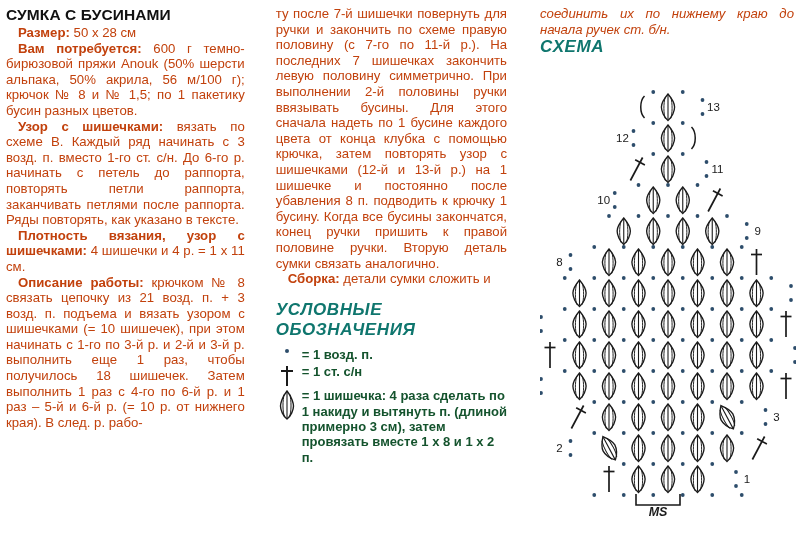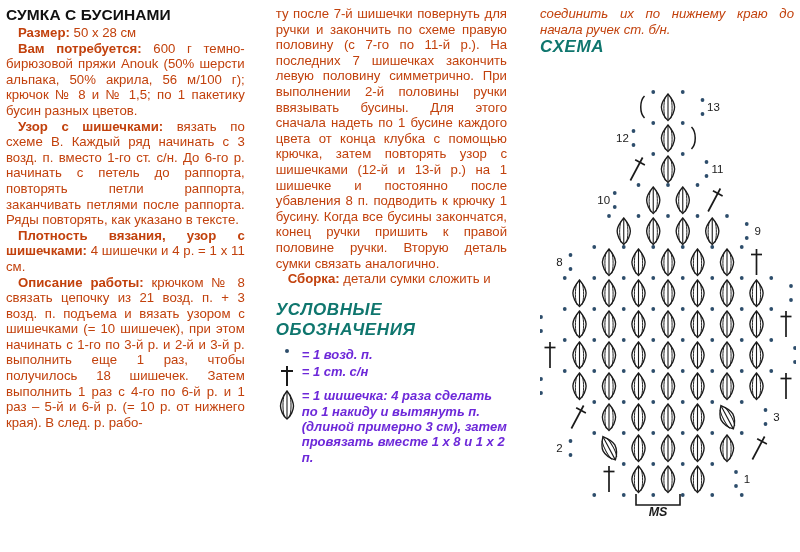--- a/index.html
+++ b/index.html
@@ -60,23 +60,22 @@
   .legend-sym{
     width:22px;min-width:22px;
     display:flex;
     align-items:center;
     justify-content:center;
     padding-top:2px;
   }
   .legend-txt{
     font-size:13px;
     line-height:15.4px;
-    font-style:italic;
     font-weight:bold;
-    color:#6d28d9;
+    color:#14532d;
     padding-left:4px;
   }
   .legend-row.wrap .legend-txt{text-align:left;}
 
   
   .sym-dot{
     width:4px;height:4px;border-radius:50%;
     background:#2d4d6b;display:inline-block;
   }
   .sym-cross{

